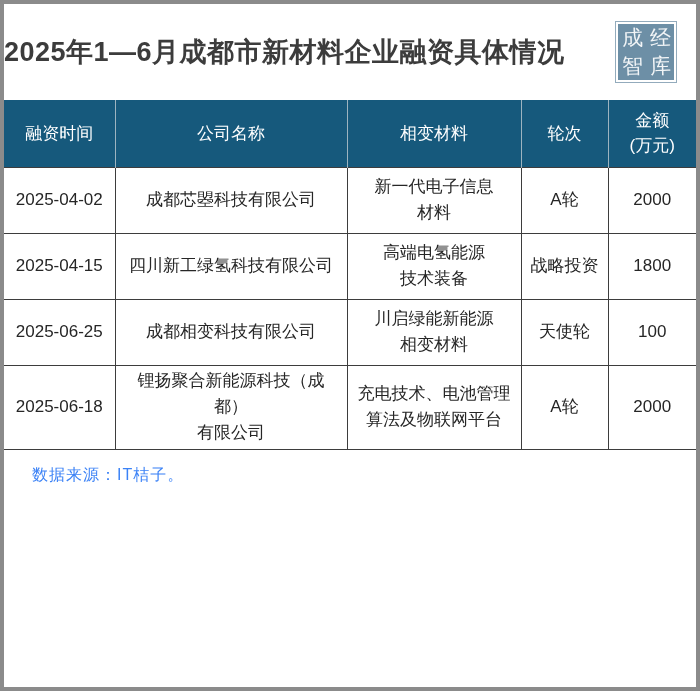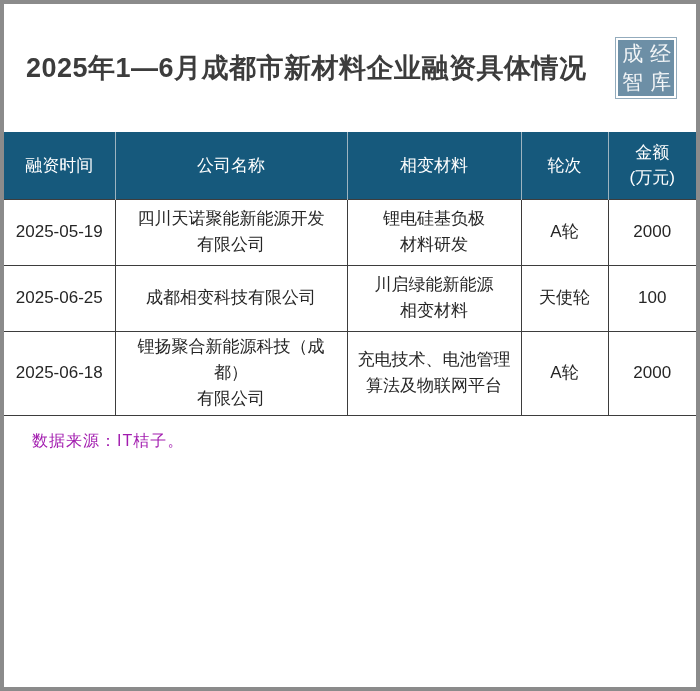--- a/index.html
+++ b/index.html
@@ -10,25 +10,25 @@
     position: relative;
     width: 700px;
     height: 691px;
     background: #ffffff;
     border: 4px solid #8b8b8b;
     overflow: hidden;
   }
 
   
   .title-bar {
-    height: 128px;
+    height: 96px;
     display: flex;
     align-items: center;
     justify-content: space-between;
-    padding: 0 16px 0 22px;
+    padding: 0 16px 0 0;
     background: #ffffff;
   }
   .page-title {
     font-size: 27px;
     font-weight: bold;
     color: #3c3c3c;
     letter-spacing: 0.5px;
     white-space: nowrap;
   }
   .seal {
@@ -91,21 +91,21 @@
 
   
   .source-bar {
     height: 52px;
     display: flex;
     align-items: center;
     padding-left: 28px;
     background: #ffffff;
   }
   .source-text {
-    color: #a21caf;
+    color: #3b82f6;
     font-size: 16px;
     letter-spacing: 1px;
   }
 </style>
 </head>
 <body>
 
 <div class="page">
 
   <div class="title-bar">
@@ -131,27 +131,34 @@
         <th>融资时间</th>
         <th>公司名称</th>
         <th>相变材料</th>
         <th>轮次</th>
         <th>金额
 (万元)</th>
       </tr>
     </thead>
     <tbody>
       <tr>
-        <td>2025-05-19</td>
-        <td>四川天诺聚能新能源开发
-有限公司</td>
-        <td>锂电硅基负极
-材料研发</td>
+        <td>2025-04-02</td>
+        <td>成都芯曌科技有限公司</td>
+        <td>新一代电子信息
+材料</td>
         <td>A轮</td>
         <td>2000</td>
+      </tr>
+      <tr>
+        <td>2025-04-15</td>
+        <td>四川新工绿氢科技有限公司</td>
+        <td>高端电氢能源
+技术装备</td>
+        <td>战略投资</td>
+        <td>1800</td>
       </tr>
       <tr>
         <td>2025-06-25</td>
         <td>成都相变科技有限公司</td>
         <td>川启绿能新能源
 相变材料</td>
         <td>天使轮</td>
         <td>100</td>
       </tr>
       <tr>

